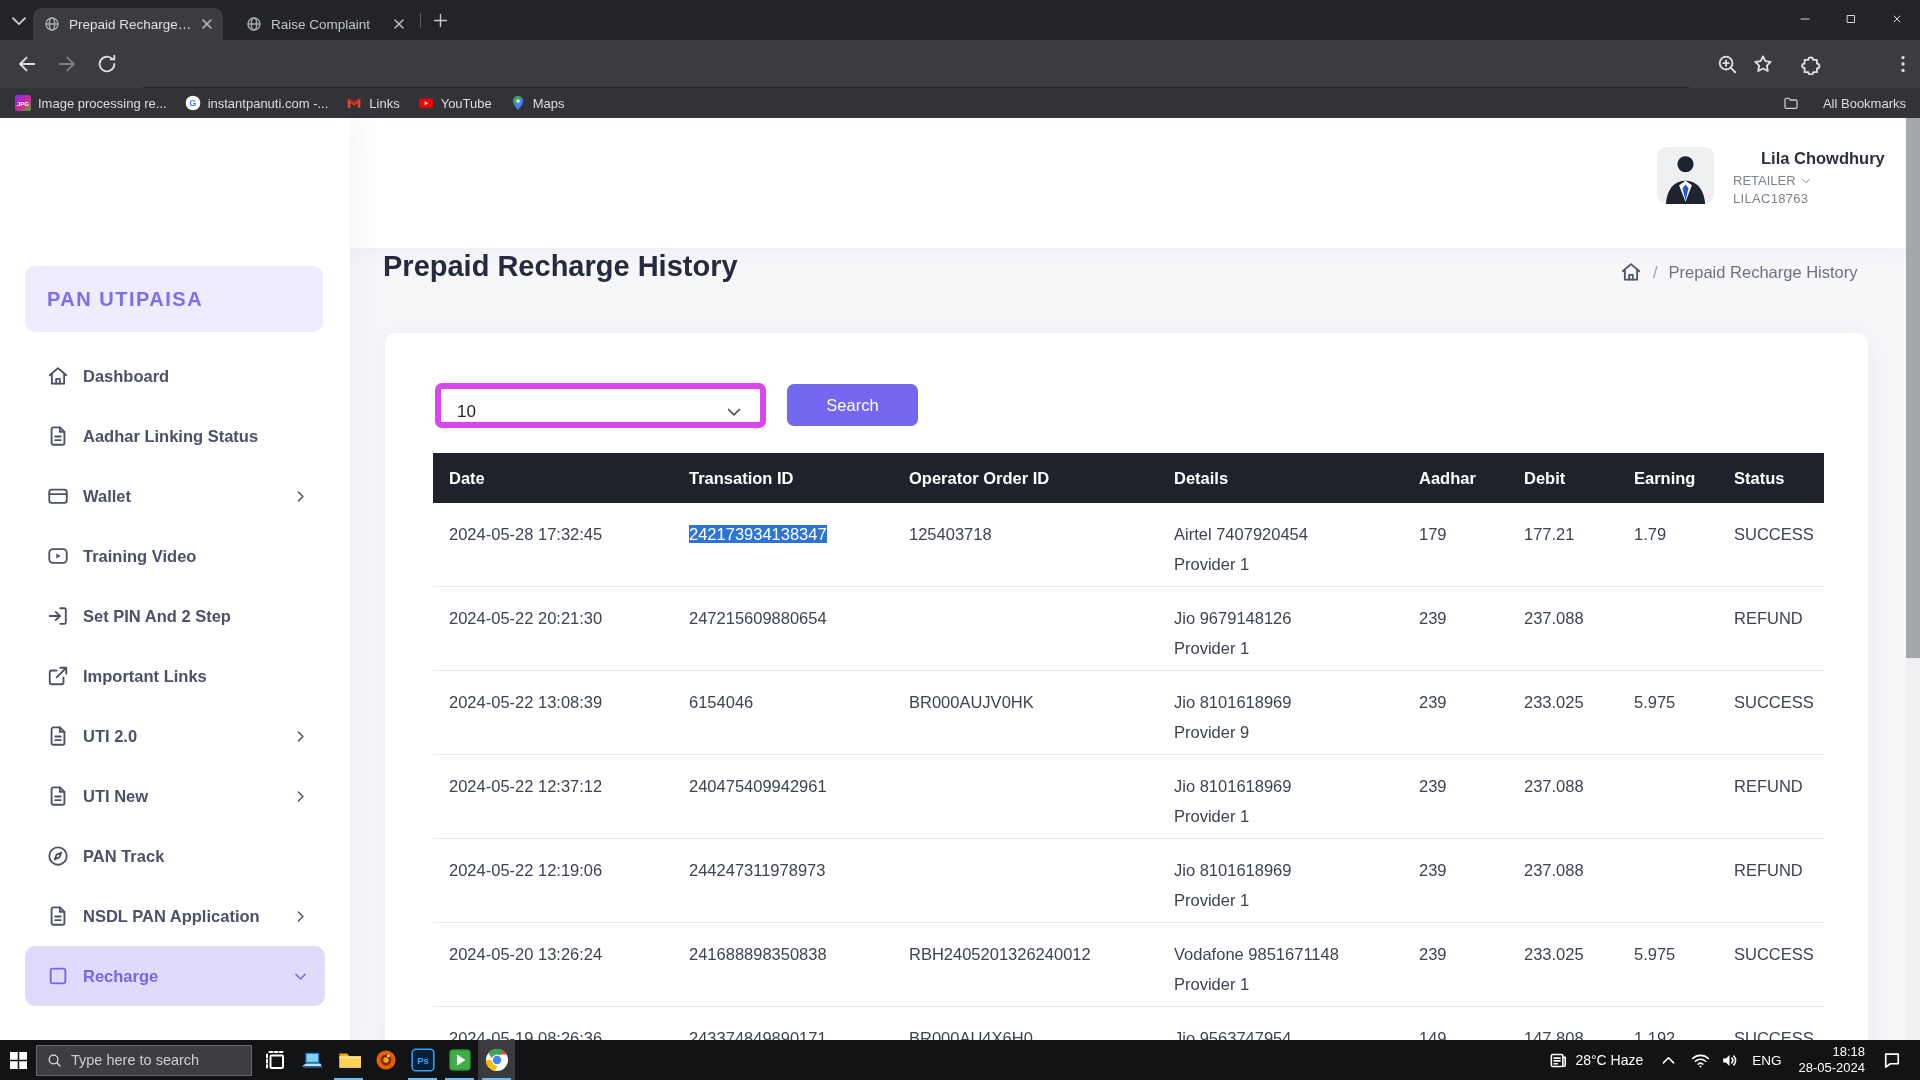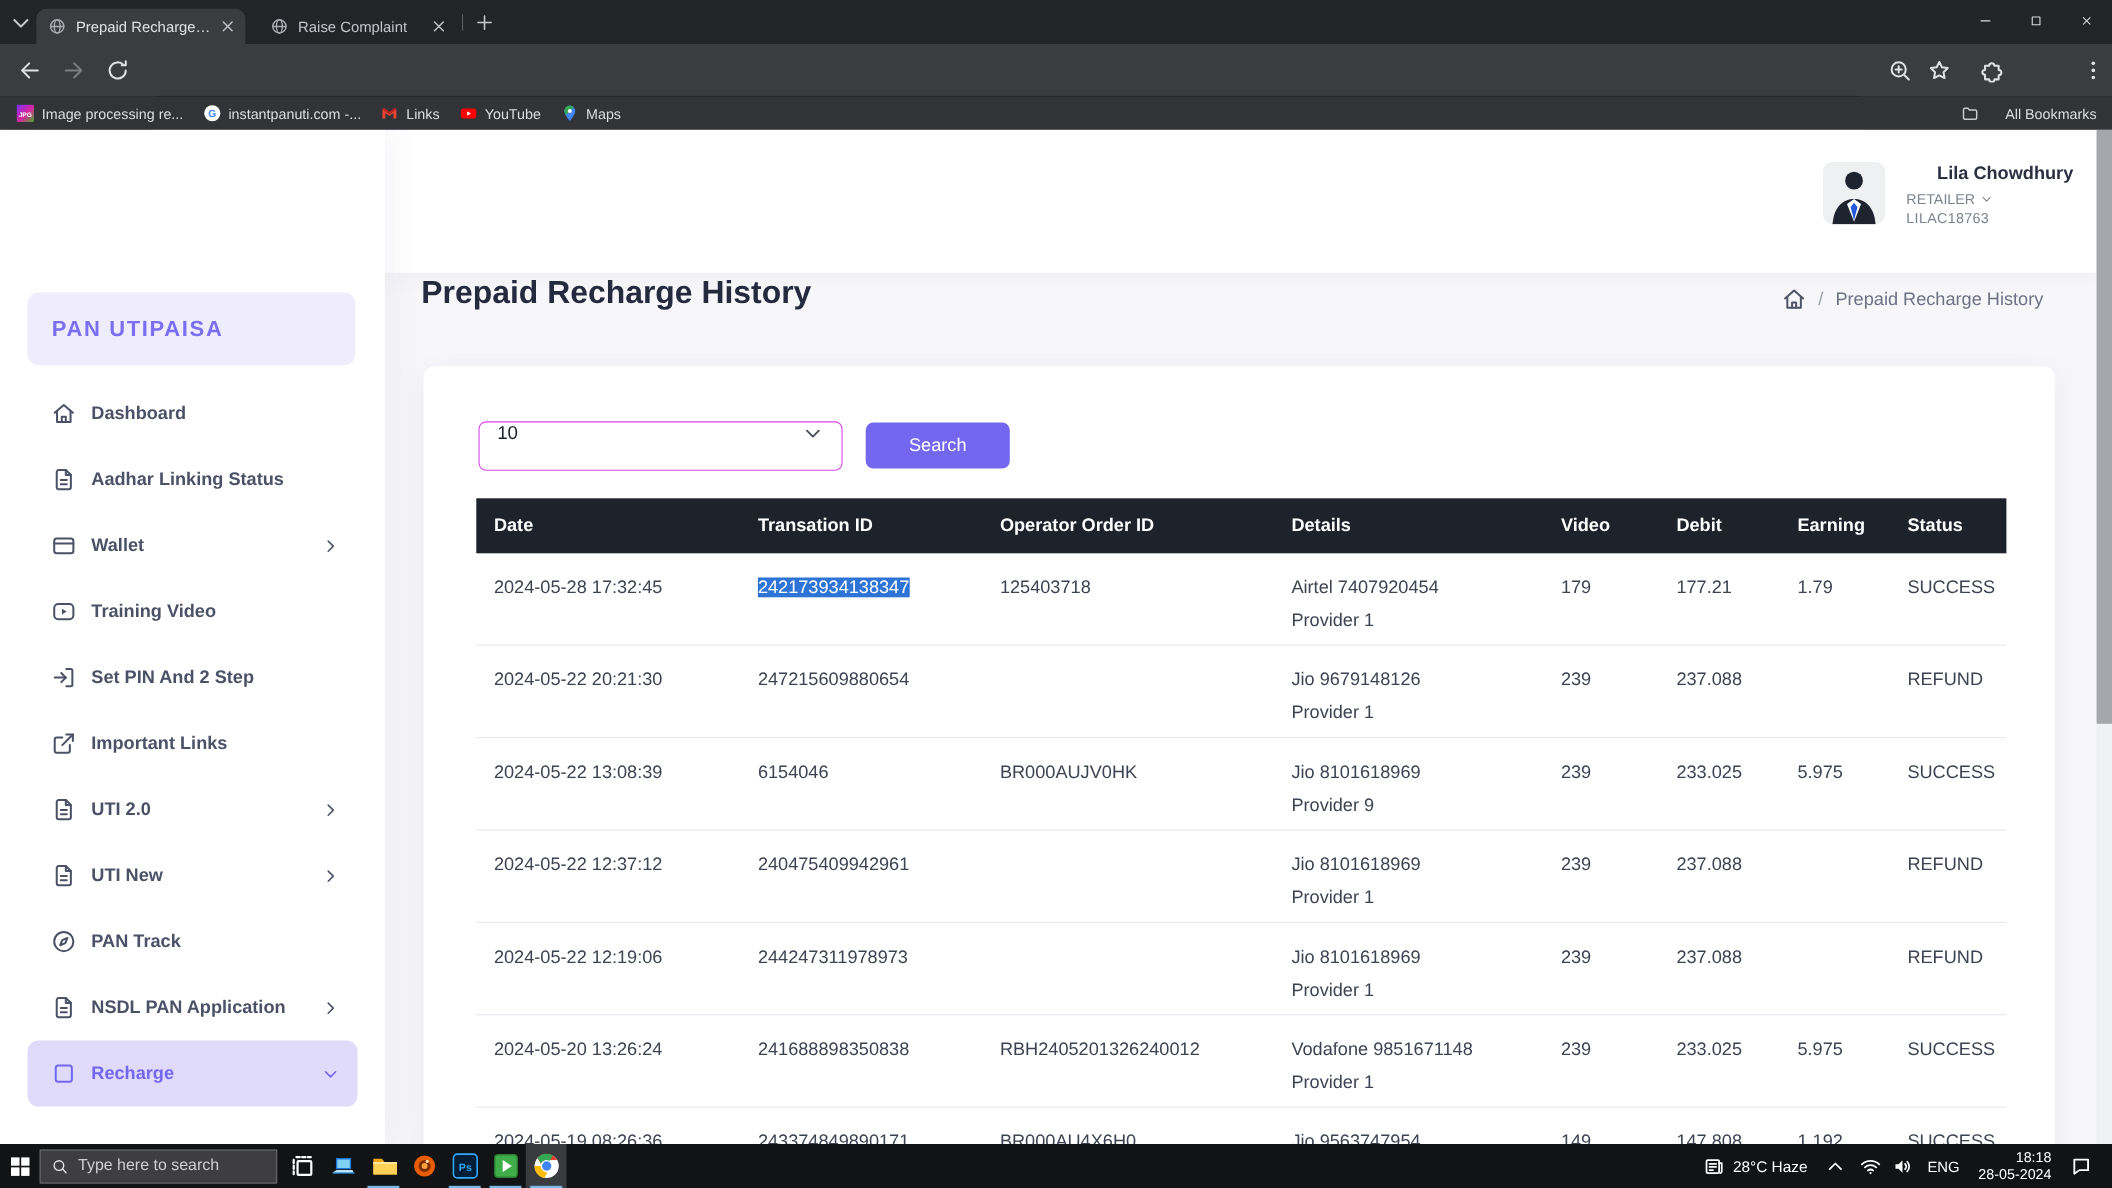--- a/index.html
+++ b/index.html
@@ -67,22 +67,22 @@
   .profile-id{font-size:13px;color:#7d828f;margin-top:3px;letter-spacing:.3px;}
 
   .page-title{position:absolute;left:383px;top:132px;font-size:29px;font-weight:bold;color:#252a3f;}
   .breadcrumb{position:absolute;left:1620px;top:143px;display:flex;align-items:center;gap:11px;
         color:#6c7183;font-size:16.5px;}
   .breadcrumb .icn{width:22px;height:22px;color:#4e5568;}
   .crumb-sep{color:#9ba0ad;}
 
   .card{position:absolute;left:385px;top:215px;width:1483px;height:900px;background:#fff;
         border-radius:10px;box-shadow:0 5px 25px rgba(90,90,130,.08);}
-  .pagesize{position:absolute;left:50px;top:50px;width:331px;height:45px;border:1px solid #d946ef;
-        border-radius:7px;display:flex;align-items:flex-start;padding:0 16px;box-sizing:border-box;
+  .pagesize{position:absolute;left:50px;top:50px;width:331px;height:45px;border:6px solid #d946ef;
+        border-radius:7px;display:flex;align-items:flex-end;padding:0 16px;box-sizing:border-box;
         font-size:17px;color:#1d212b;background:#fff;}
   .pagesize .chev{width:20px;height:20px;margin-left:auto;color:#4a4f5a;}
   .search-btn{position:absolute;left:402px;top:51px;width:131px;height:42px;background:#7367f0;
         border-radius:7px;color:#fff;font-size:16.5px;display:flex;align-items:center;justify-content:center;}
 
   .table{position:absolute;left:48px;top:120px;width:1391px;font-size:16.5px;}
   .t-head,.t-row{display:grid;grid-template-columns:240px 220px 265px 245px 105px 110px 100px 106px;}
   .t-head{background:#1e222a;color:#fff;height:50px;align-items:center;font-weight:bold;}
   .t-head>div{padding-left:16px;}
   .t-row{height:84px;box-sizing:border-box;border-bottom:1px solid #e8e8ee;color:#3d4352;
@@ -510,21 +510,21 @@
           </svg>
         </span>
     </div>
     <div class="search-btn">Search</div>
     <div class="table">
       <div class="t-head">
           <div>Date</div>
           <div>Transation ID</div>
           <div>Operator Order ID</div>
           <div>Details</div>
-          <div>Video</div>
+          <div>Aadhar</div>
           <div>Debit</div>
           <div>Earning</div>
           <div>Status</div>
         </div>
       <div class="t-body">
           <div class="t-row">
             <div>2024-05-28 17:32:45</div>
             <div><span class="selection">242173934138347</span></div>
             <div>125403718</div>
             <div>

